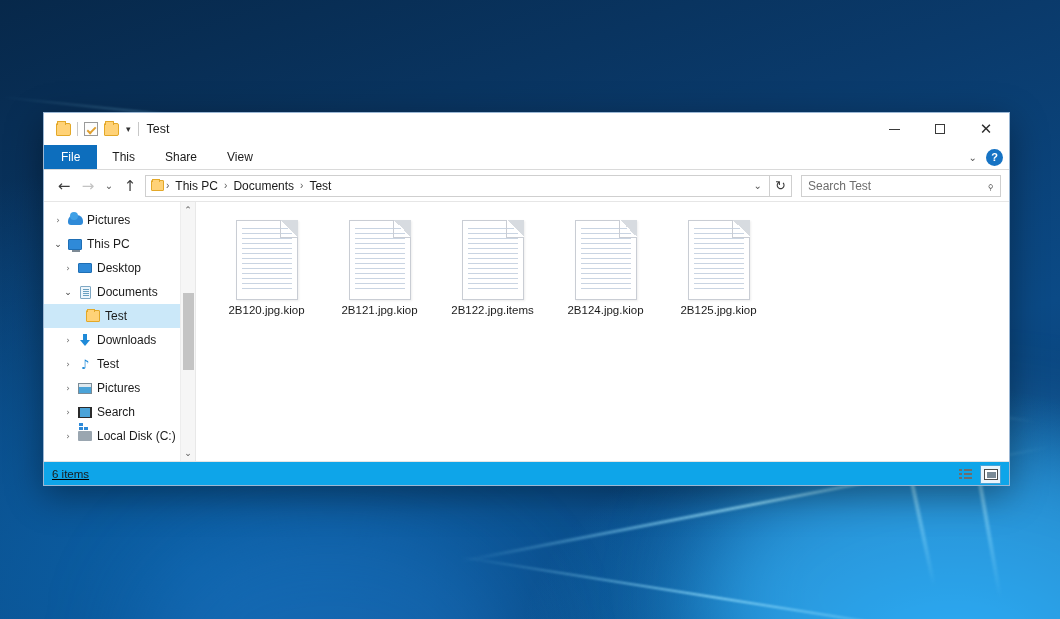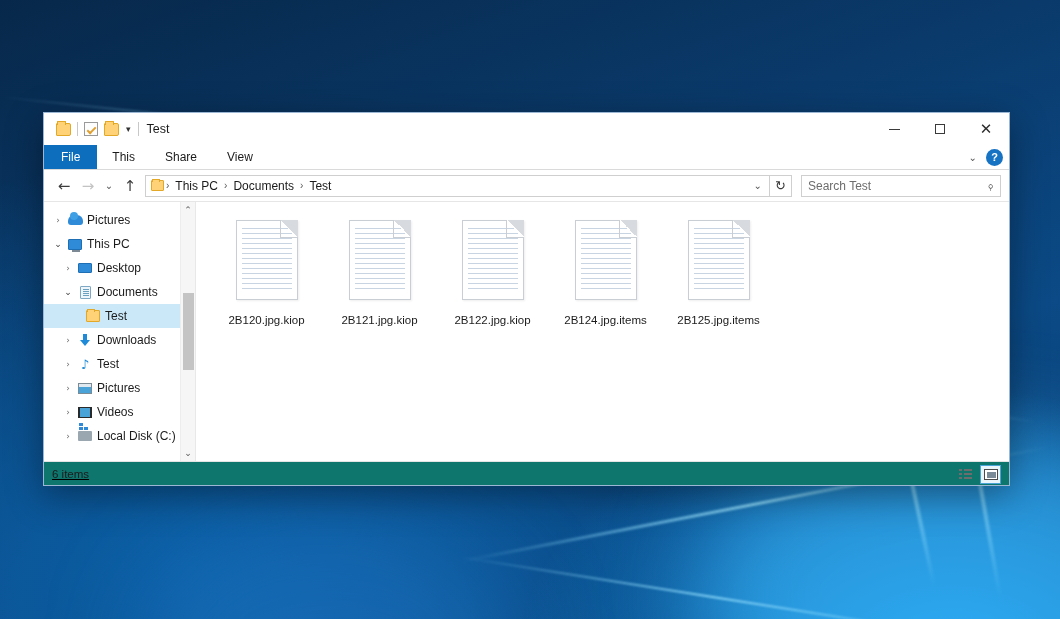--- a/index.html
+++ b/index.html
@@ -170,26 +170,26 @@
   }
   .doc .fold {
     position:absolute; right:-1px; top:-1px; width:18px; height:18px;
     background:linear-gradient(225deg, #d7dbe0 0 50%, transparent 50%);
     border-left:1px solid #c9cdd4; border-bottom:1px solid #c9cdd4;
   }
   .doc .foldmask {
     position:absolute; right:-1px; top:-1px; width:18px; height:18px;
     background:linear-gradient(45deg, transparent 0 50%, #fff 50%);
   }
-  .fname { margin-top:14px; font-size:11.5px; color:#1b1b1b; white-space:nowrap; }
+  .fname { margin-top:4px; font-size:11.5px; color:#1b1b1b; white-space:nowrap; }
 
   
   .statusbar {
     height:24px; flex:none; display:flex; align-items:center;
-    border-top:1px solid #e4e4e4; background:#0f766e; padding:0 8px; position:relative;text-decoration:underline;
+    border-top:1px solid #e4e4e4; background:#0ea5e9; padding:0 8px; position:relative;text-decoration:underline;
   }
   .status-text { font-size:11.5px; color:#1b1b1b; }
   .viewbtns { position:absolute; right:8px; top:0; height:24px; display:flex; align-items:center; gap:4px; }
   .vbtn { width:21px; height:19px; display:flex; align-items:center; justify-content:center; }
   .vbtn.active { border:1px solid #4aa3d8; background:#eaf4fb; }
   .ic-details { width:13px; height:11px; position:relative; }
   .ic-details:before {
     content:""; position:absolute; left:0; top:0; width:3px; height:11px;
     background:repeating-linear-gradient(to bottom,#6d6d6d 0 2px, transparent 2px 4px);
   }
@@ -340,21 +340,21 @@
                 <span class="ic-pics"></span>
               </span>
             <span class="tlabel">Pictures</span>
           </div>
 
           <div class="tnode" style="padding-left:16px;">
             <span class="tw">›</span>
             <span class="ticon">
                 <span class="ic-vid"></span>
               </span>
-            <span class="tlabel">Videos</span>
+            <span class="tlabel">Search</span>
           </div>
 
           <div class="tnode" style="padding-left:16px;">
             <span class="tw">›</span>
             <span class="ticon">
                 <span class="ic-disk"></span>
               </span>
             <span class="tlabel">Local Disk (C:)</span>
           </div>
 
@@ -389,40 +389,40 @@
             </div>
             <div class="fname">2B121.jpg.kiop</div>
           </div>
 
           <div class="fileitem">
             <div class="doc">
               <div class="lines"></div>
                 <div class="foldmask"></div>
                 <div class="fold"></div>
             </div>
-            <div class="fname">2B122.jpg.kiop</div>
+            <div class="fname">2B122.jpg.items</div>
           </div>
 
 
           <div class="fileitem">
             <div class="doc">
               <div class="lines"></div>
                 <div class="foldmask"></div>
                 <div class="fold"></div>
             </div>
-            <div class="fname">2B124.jpg.items</div>
+            <div class="fname">2B124.jpg.kiop</div>
           </div>
 
           <div class="fileitem">
             <div class="doc">
               <div class="lines"></div>
                 <div class="foldmask"></div>
                 <div class="fold"></div>
             </div>
-            <div class="fname">2B125.jpg.items</div>
+            <div class="fname">2B125.jpg.kiop</div>
           </div>
 
         </div>
       </div>
     </div>
 
     <div class="statusbar">
       <span class="status-text">6 items</span>
       <div class="viewbtns">
         <div class="vbtn">

